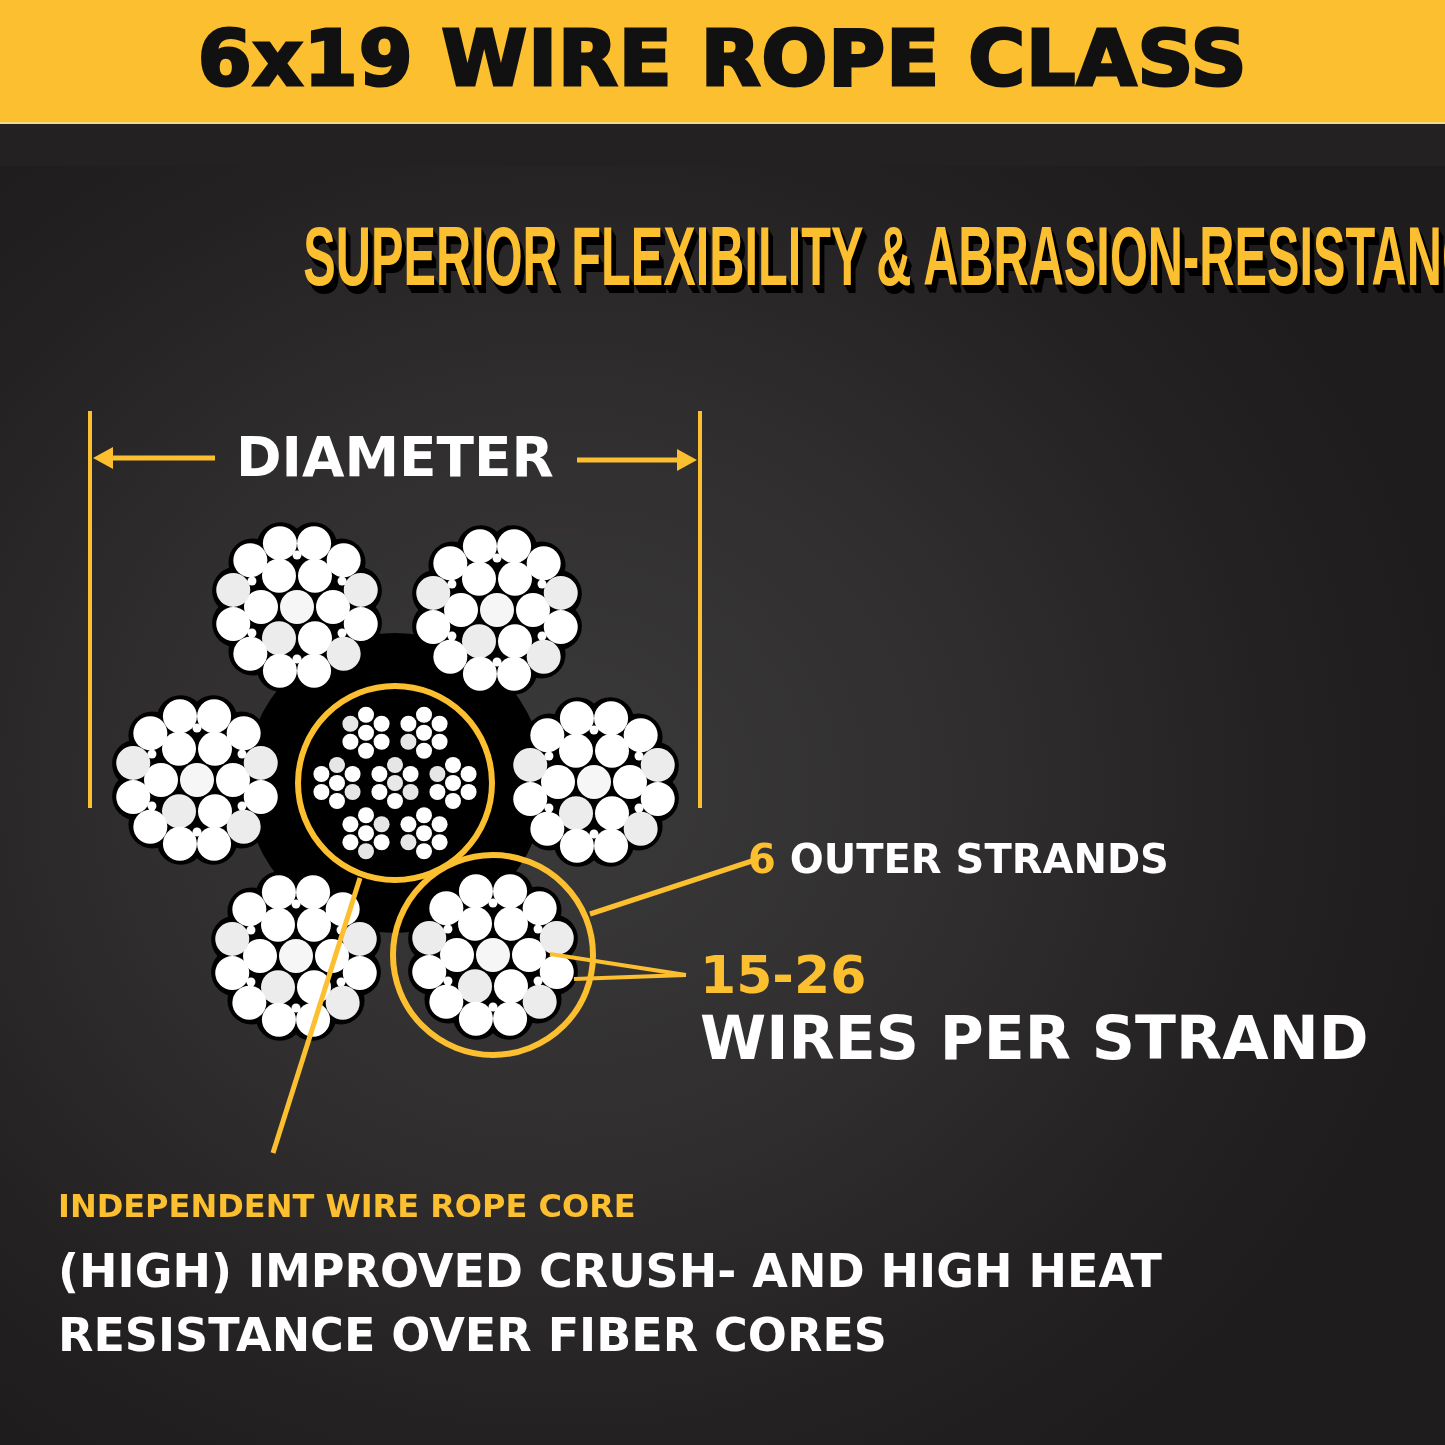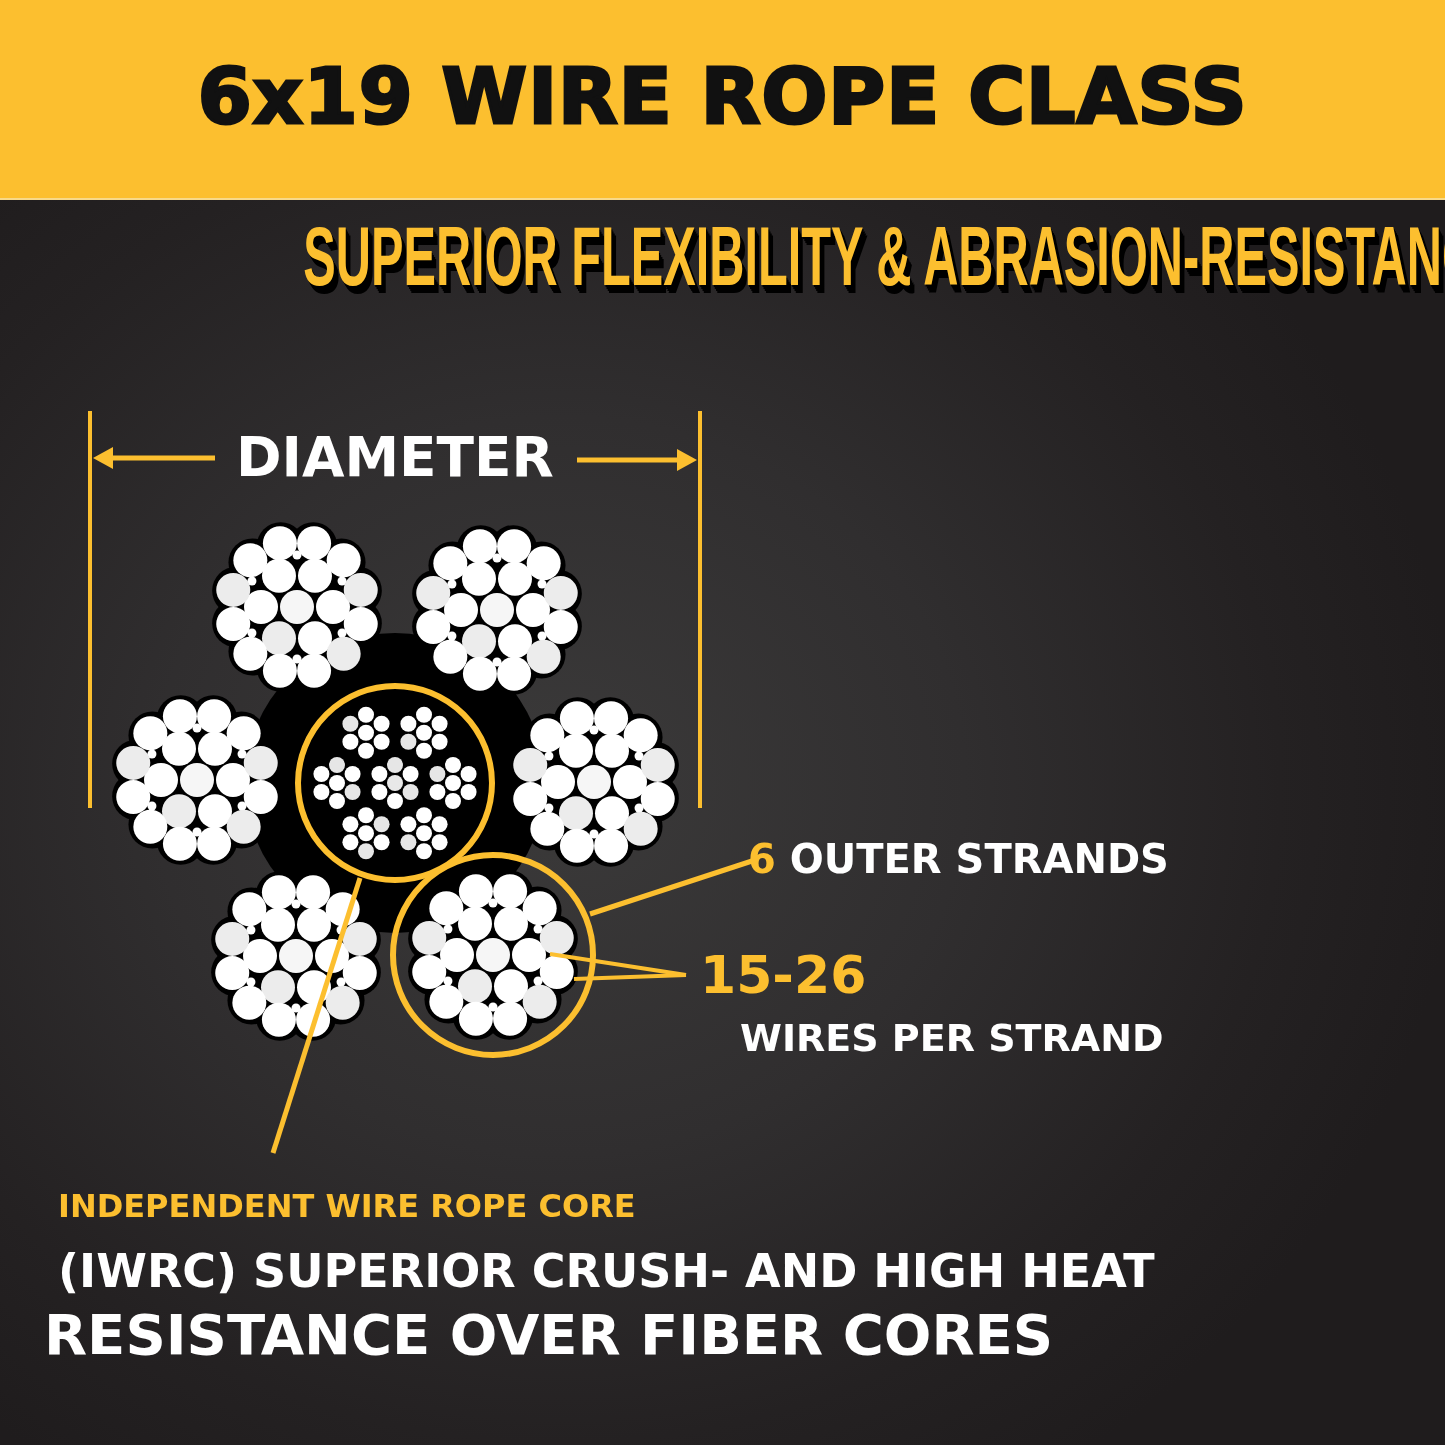--- a/index.html
+++ b/index.html
@@ -6,21 +6,21 @@
     body {
       width: 1445px; height: 1445px; overflow: hidden; position: relative;
       background: #242122;
       font-family: "DejaVu Sans", sans-serif;
     }
     .bg {
       position: absolute; left: 0; top: 166px; width: 1445px; height: 1279px;
       background: radial-gradient(ellipse 900px 820px at 560px 620px, #3b3a3a 0%, #302e2f 45%, #242122 80%, #1f1c1d 100%);
     }
     .banner {
-      position: absolute; left: 0; top: 0; width: 1445px; height: 198px;
+      position: absolute; left: 0; top: 0; width: 1445px; height: 122px;
       background: #fcbf2f;
       display: flex; align-items: center; justify-content: center;
       box-shadow: 0 2px 0 #f7d98a;
     }
     .banner-title {
       font-family: "DejaVu Sans", sans-serif; font-weight: 900; font-weight: bold;
       font-size: 76px; color: #111; letter-spacing: 1px; margin-top: -6px;
       -webkit-text-stroke: 3px #111;
       transform: scaleX(1.02);
     }
@@ -35,24 +35,24 @@
     svg.diagram { position: absolute; left: 0; top: 0; }
     .label {
       position: absolute; white-space: nowrap;
       font-family: "DejaVu Sans", sans-serif; font-weight: bold;
       color: #ffffff;
     }
     .diameter-label { left: 236px; top: 424px; font-size: 56px; line-height: 66px; transform: scaleX(0.98); transform-origin: left; }
     .yellow { color: #fcbf2f; }
     .strands-label { left: 748px; top: 826px; font-size: 40px; line-height: 66px; transform: scaleX(1.0); transform-origin: left; }
     .wires-num { left: 700px; top: 942px; font-size: 52px; line-height: 66px; }
-    .wires-text { left: 700px; top: 1004px; font-size: 38px; line-height: 68px; transform: scaleX(1.0); transform-origin: left; margin-left: 40px; }
+    .wires-text { left: 700px; top: 1004px; font-size: 60px; line-height: 68px; transform: scaleX(1.0); transform-origin: left; }
     .core-title { left: 58px; top: 1173px; font-size: 32px; line-height: 66px; transform: scaleX(1.0); transform-origin: left; }
     .core-desc1 { left: 58px; top: 1240px; font-size: 46px; line-height: 62px; transform: scaleX(1.0); transform-origin: left; }
-    .core-desc2 { left: 44px; top: 1304px; font-size: 56px; line-height: 62px; transform: scaleX(1.0); transform-origin: left; }
+    .core-desc2 { left: 58px; top: 1304px; font-size: 46px; line-height: 62px; transform: scaleX(1.0); transform-origin: left; }
   </style>
 </head>
 <body>
 
 <div class="bg"></div>
 
 <div class="banner">
   <span class="banner-title">6x19 WIRE ROPE CLASS</span>
 </div>
 
@@ -378,14 +378,14 @@
 </svg>
 
 <div class="label diameter-label">DIAMETER</div>
 
 <div class="label strands-label"><span class="yellow">6</span><span> OUTER STRANDS</span></div>
 
 <div class="label wires-num yellow">15-26</div>
 <div class="label wires-text">WIRES PER STRAND</div>
 
 <div class="label core-title yellow">INDEPENDENT WIRE ROPE CORE</div>
-<div class="label core-desc1">(IWRC) SUPERIOR CRUSH- AND HIGH HEAT</div>
+<div class="label core-desc1">(HIGH) IMPROVED CRUSH- AND HIGH HEAT</div>
 <div class="label core-desc2">RESISTANCE OVER FIBER CORES</div>
 
 </body></html>

